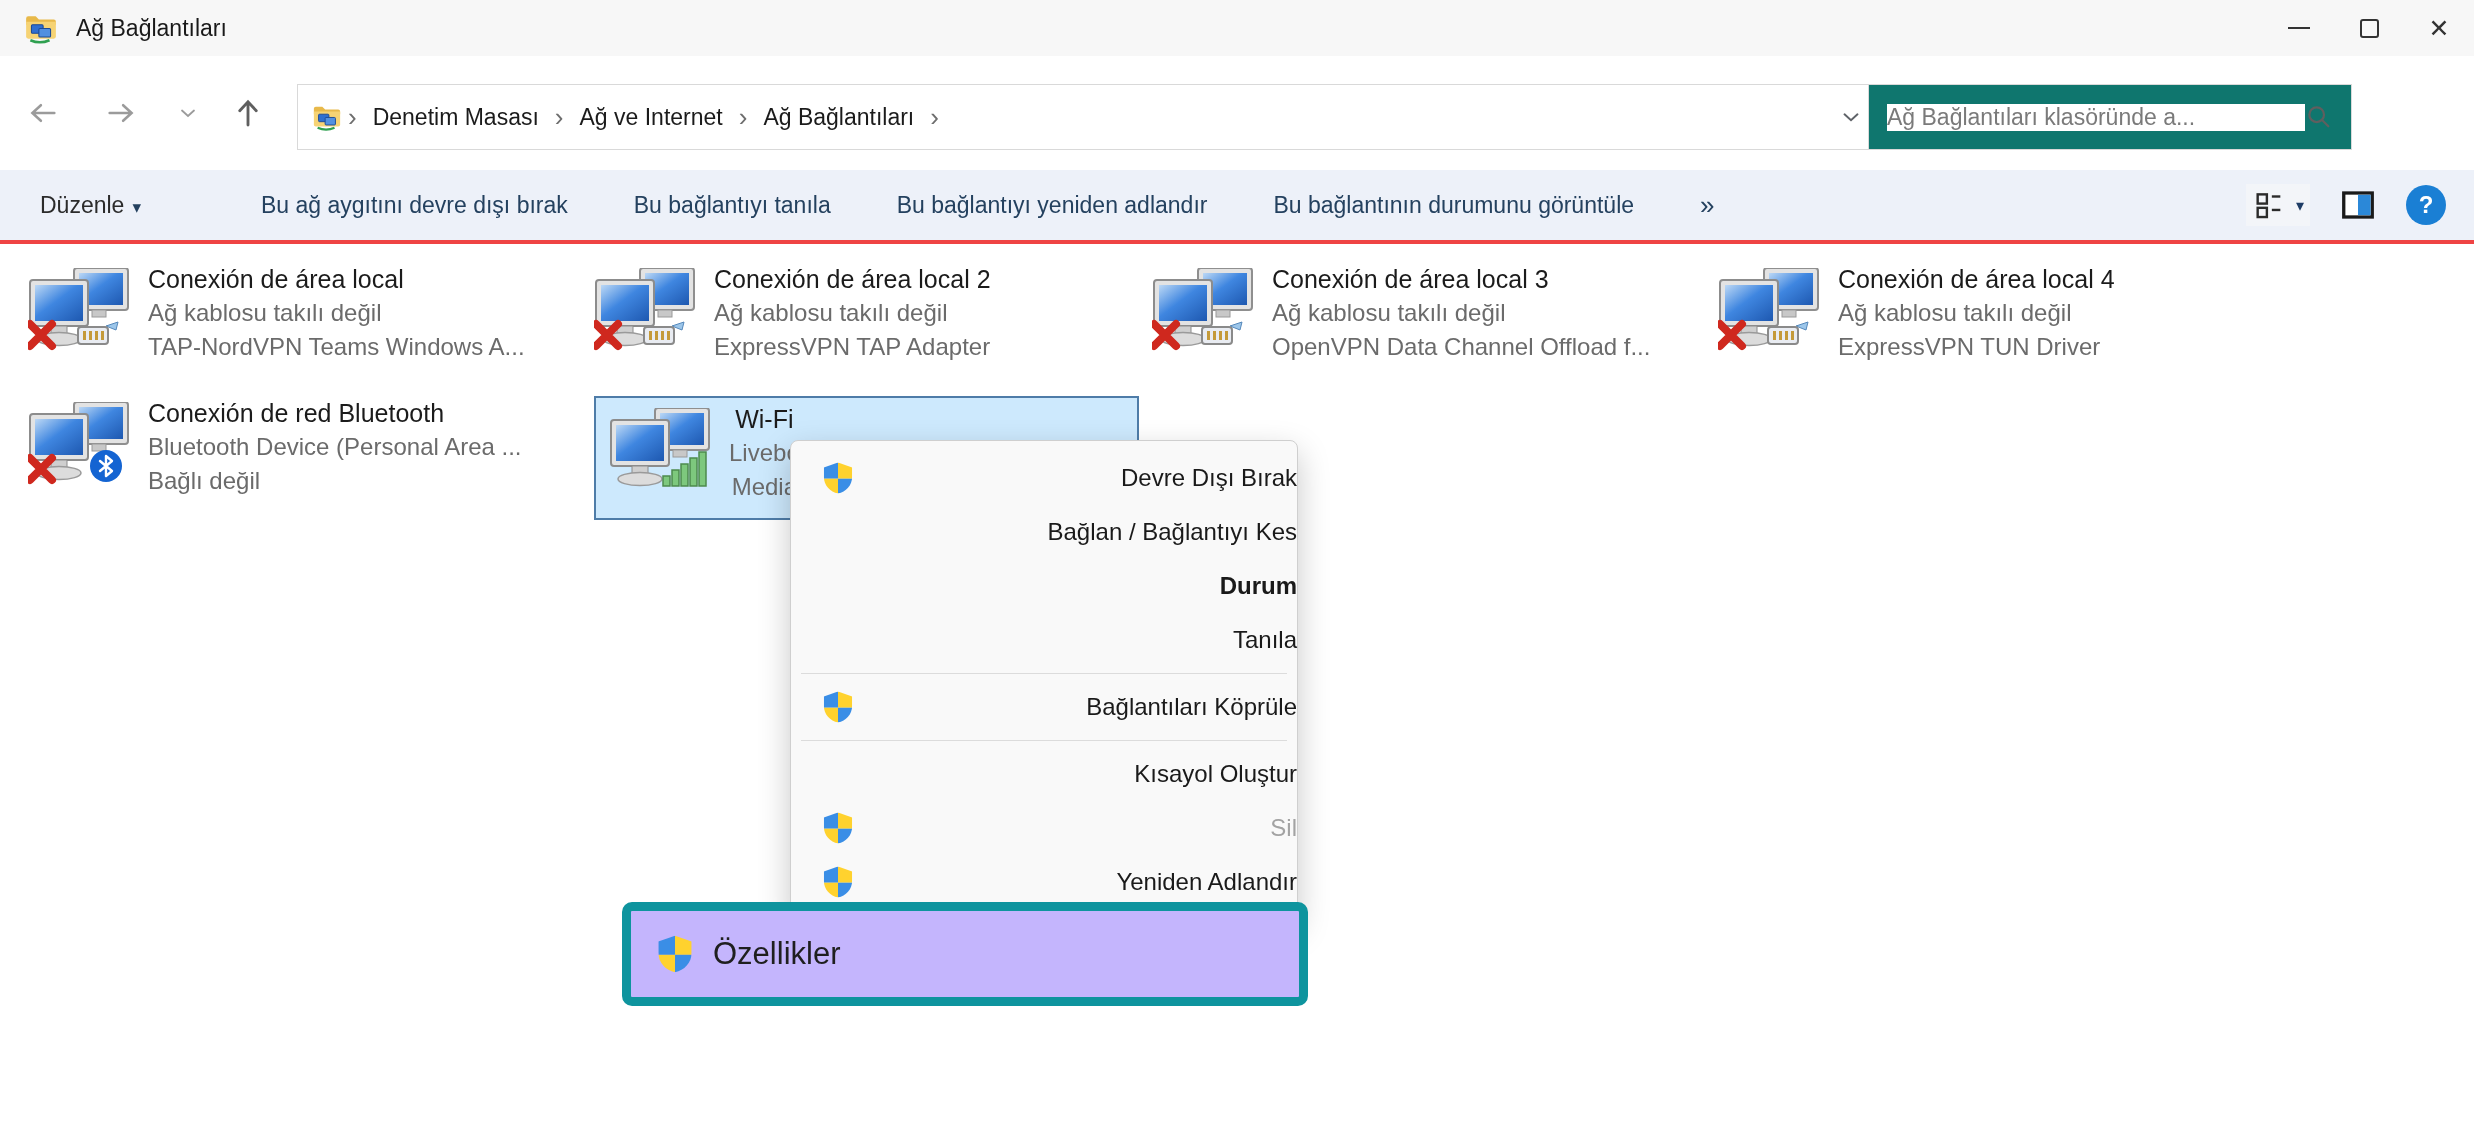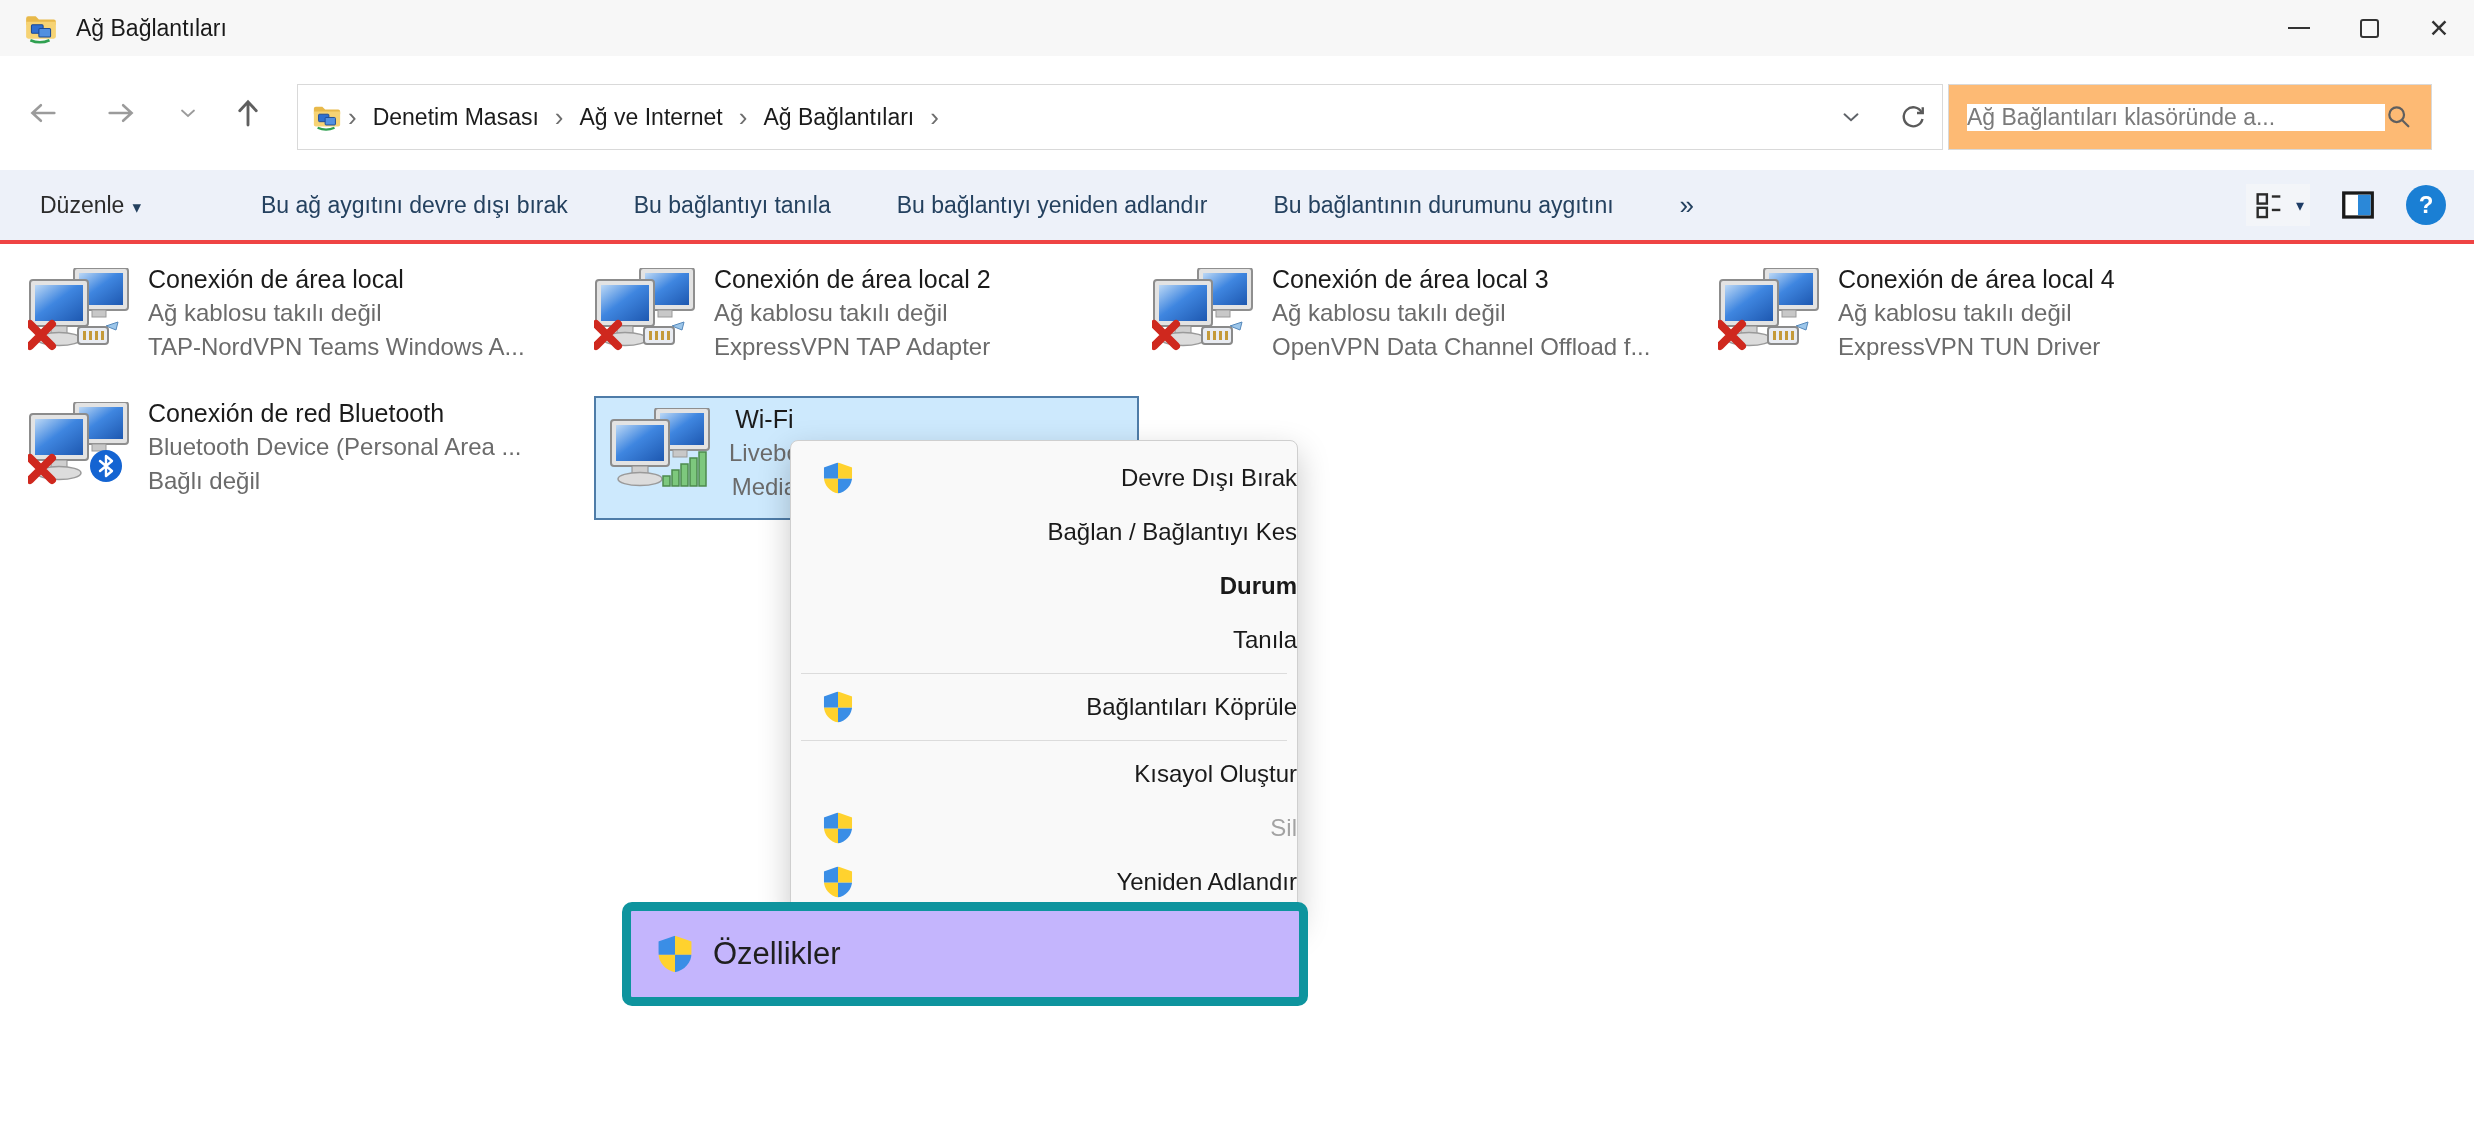--- a/index.html
+++ b/index.html
@@ -17,21 +17,21 @@
   .close-glyph { font-size:25px; color:#333; font-weight:300; line-height:1; }
 
   
   .navbar { position:absolute; top:56px; left:0; right:0; height:114px; background:#fff; }
   .nav-ico { position:absolute; top:50%; transform:translateY(-50%); }
   .addressbar { position:absolute; left:297px; top:28px; width:1646px; height:66px; border:1px solid #d9d9d9; background:#fff; display:flex; align-items:center; padding:0 14px; }
   .addressbar .app-icon { width:30px; height:30px; flex:0 0 auto; }
   .crumb { font-size:23px; color:#1b1b1b; margin:0 10px; white-space:nowrap; cursor:pointer; }
   .crumb-sep { font-size:26px; color:#6e6e6e; margin:0 6px; cursor:pointer; }
   .addr-right { margin-left:auto; display:flex; align-items:center; gap:34px; }
-  .searchbox { position:absolute; left:1948px; top:28px; width:484px; height:66px; border:1px solid #d9d9d9; background:#fdba74; display:flex; align-items:center; padding:0 18px; }
+  .searchbox { position:absolute; left:1868px; top:28px; width:484px; height:66px; border:1px solid #d9d9d9; background:#0f766e; display:flex; align-items:center; padding:0 18px; }
   .searchbox input { border:none; outline:none; flex:1; font-size:23px; color:#1b1b1b; font-family:"Liberation Sans", sans-serif; min-width:0; }
   .searchbox input::placeholder { color:#7a7a7a; }
 
   
   .toolbar { position:absolute; top:170px; left:0; right:0; height:74px; background:#edf1f9; border-bottom:4px solid #ef4444; display:flex; align-items:center; }
   .tb-item { font-size:23px; color:#24415f; white-space:nowrap; cursor:pointer; }
   .tb-organize { margin-left:40px; margin-right:120px; color:#2b2b2b; }
   .tb-organize .caret { font-size:17px; color:#24415f; margin-left:8px; }
   .tb-cmd { margin-right:66px; }
   .tb-more { font-size:26px; margin-right:0; }
@@ -189,21 +189,21 @@
     </div>
   </div>
 
   <div class="toolbar">
     <div class="tb-item tb-organize">
       <span>Düzenle</span><span class="caret">▾</span>
     </div>
     <div class="tb-item tb-cmd">Bu ağ aygıtını devre dışı bırak</div>
     <div class="tb-item tb-cmd">Bu bağlantıyı tanıla</div>
     <div class="tb-item tb-cmd">Bu bağlantıyı yeniden adlandır</div>
-    <div class="tb-item tb-cmd">Bu bağlantının durumunu aygıtını</div>
+    <div class="tb-item tb-cmd">Bu bağlantının durumunu görüntüle</div>
     <div class="tb-item tb-more">»</div>
 
     <div class="tb-right">
       <div class="viewlist-wrap">
         <svg width="34" height="34" viewBox="0 0 24 24">
             <g stroke="#2b2b2b" stroke-width="1.7" fill="none">
               <rect x="4" y="4.5" width="6.5" height="6.5"></rect>
               <path d="M14 6 h6"></path>
               <rect x="4" y="14" width="6.5" height="6.5"></rect>
               <path d="M14 15.5 h6"></path>

